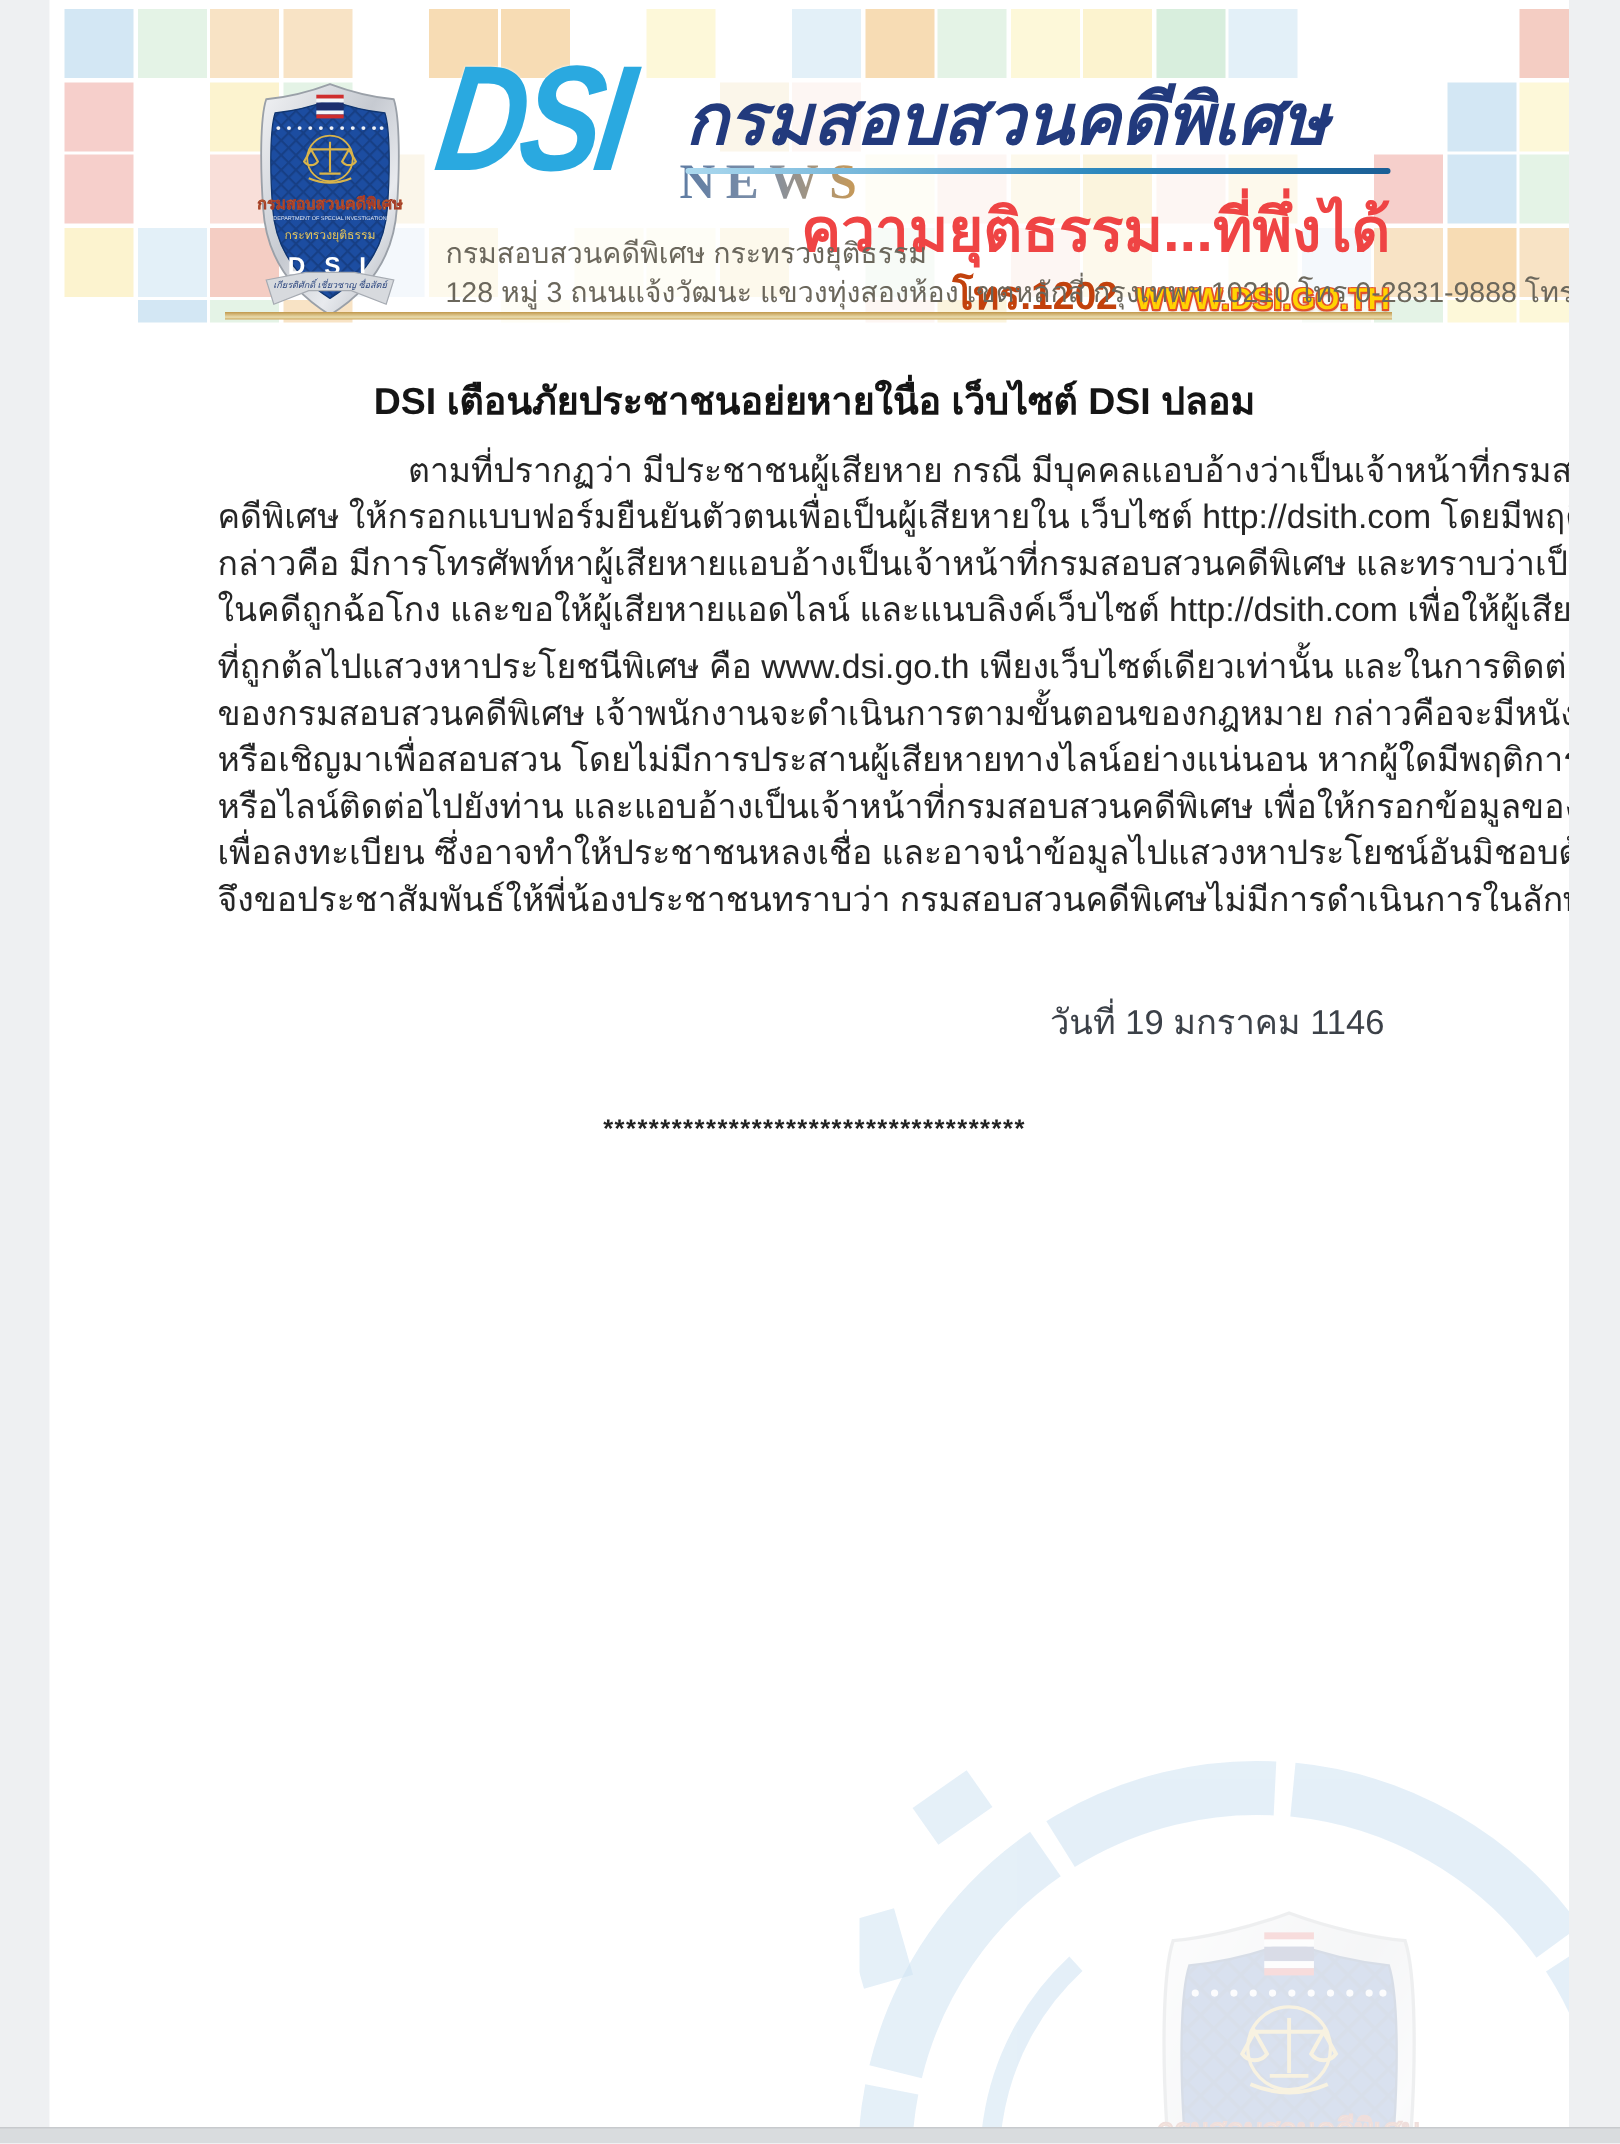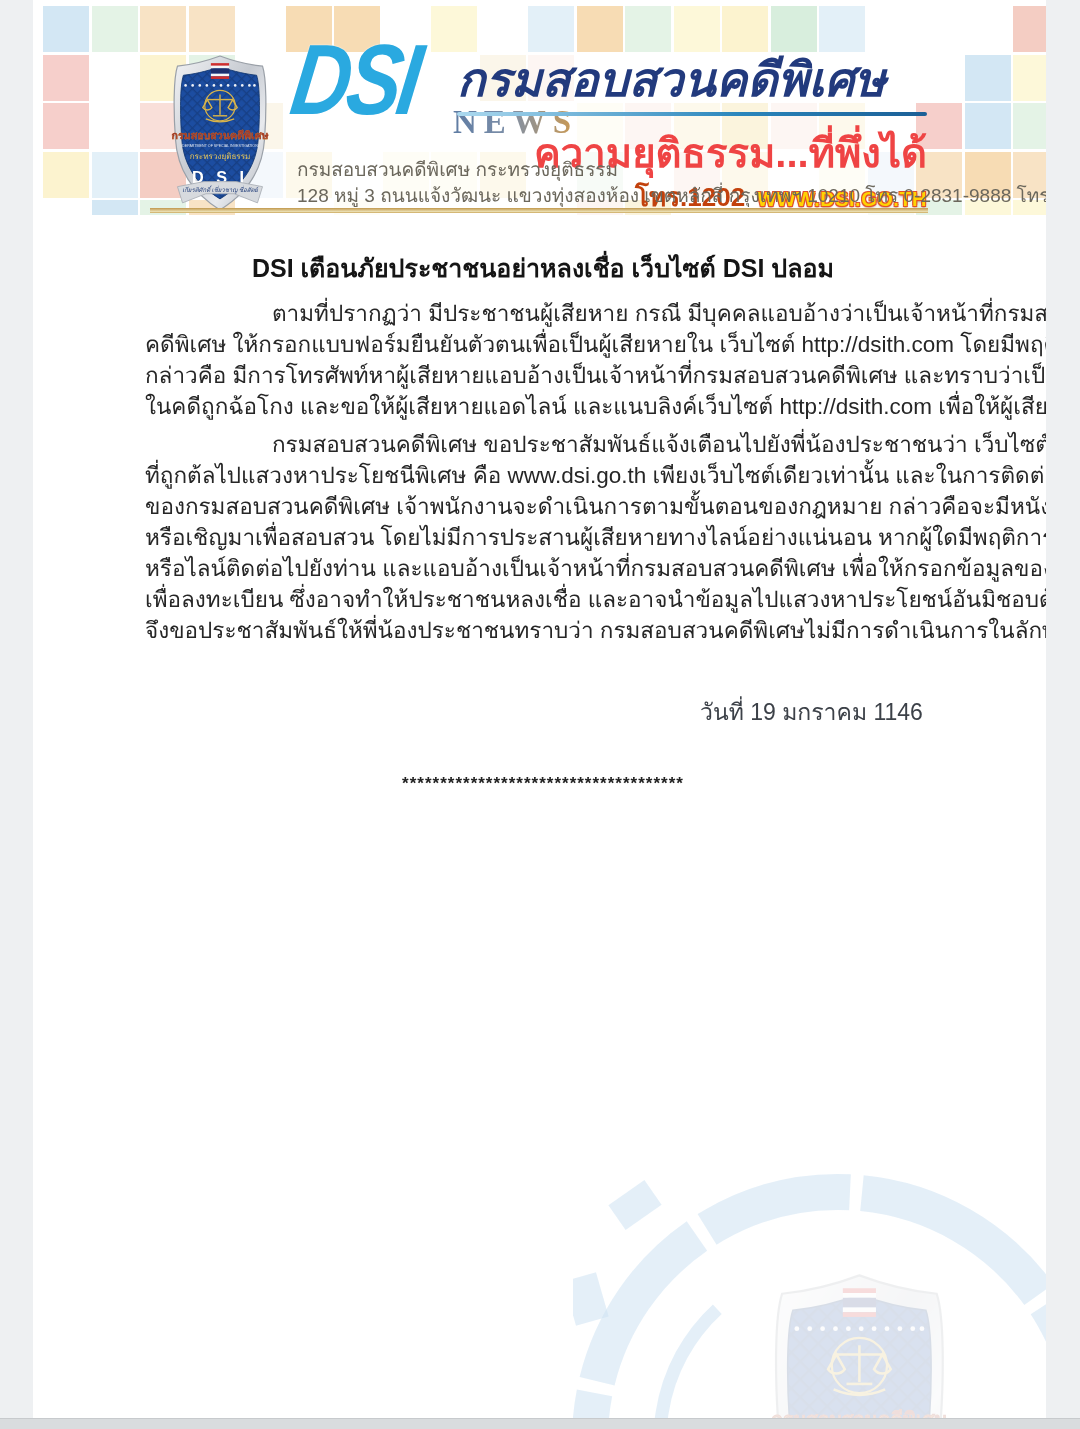--- a/index.html
+++ b/index.html
@@ -265,30 +265,29 @@
       <span class="website">WWW.DSI.GO.TH</span>
     </div>
     <div class="address">
       <div>กรมสอบสวนคดีพิเศษ กระทรวงยุติธรรม</div>
       <div>128 หมู่ 3 ถนนแจ้งวัฒนะ แขวงทุ่งสองห้อง เขตหลักสี่ กรุงเทพฯ 10210 โทร 0-2831-9888 โทรสาร 0-2975-9889</div>
     </div>
     <div class="gold-rule"></div>
   </header>
 
   <main>
-    <h1 class="doc-title">DSI เตือนภัยประชาชนอย่าหลงเชื่อ เว็บไซต์ DSI ปลอม</h1>
+    <h1 class="doc-title">DSI เตือนภัยประชาชนอย่ยหายในื่อ เว็บไซต์ DSI ปลอม</h1>
     <div id="paragraphs">
         <div class="para">
           <div class="line first"><span>ตามที่ปรากฏว่า มีประชาชนผู้เสียหาย กรณี มีบุคคลแอบอ้างว่าเป็นเจ้าหน้าที่กรมสอบสวน</span></div>
           <div class="line"><span>คดีพิเศษ ให้กรอกแบบฟอร์มยืนยันตัวตนเพื่อเป็นผู้เสียหายใน เว็บไซต์ </span><span class="bold">http://dsith.com</span><span> โดยมีพฤติการณ์</span></div>
           <div class="line"><span>กล่าวคือ มีการโทรศัพท์หาผู้เสียหายแอบอ้างเป็นเจ้าหน้าที่กรมสอบสวนคดีพิเศษ และทราบว่าเป็นผู้เสียหาย</span></div>
           <div class="line"><span>ในคดีถูกฉ้อโกง และขอให้ผู้เสียหายแอดไลน์ และแนบลิงค์เว็บไซต์ </span><span class="bold">http://dsith.com</span><span> เพื่อให้ผู้เสียหาย</span></div>
         </div>
         <div class="para">
-          <div class="line first"><span>กรมสอบสวนคดีพิเศษ ขอประชาสัมพันธ์แจ้งเตือนไปยังพี่น้องประชาชนว่า เว็บไซต์</span></div>
           <div class="line"><span>ที่ถูกต้ลไปแสวงหาประโยชนีพิเศษ คือ </span><span class="bold">www.dsi.go.th</span><span> เพียงเว็บไซต์เดียวเท่านั้น และในการติดต่อราชการ</span></div>
           <div class="line"><span>ของกรมสอบสวนคดีพิเศษ เจ้าพนักงานจะดำเนินการตามขั้นตอนของกฎหมาย กล่าวคือจะมีหนังสือเรียก</span></div>
           <div class="line"><span>หรือเชิญมาเพื่อสอบสวน โดยไม่มีการประสานผู้เสียหายทางไลน์อย่างแน่นอน หากผู้ใดมีพฤติการณ์โทรศัพท์</span></div>
           <div class="line"><span>หรือไลน์ติดต่อไปยังท่าน และแอบอ้างเป็นเจ้าหน้าที่กรมสอบสวนคดีพิเศษ เพื่อให้กรอกข้อมูลของผู้เสียหาย</span></div>
           <div class="line"><span>เพื่อลงทะเบียน ซึ่งอาจทำให้ประชาชนหลงเชื่อ และอาจนำข้อมูลไปแสวงหาประโยชน์อันมิชอบด้วยกฎหมาย</span></div>
           <div class="line"><span>จึงขอประชาสัมพันธ์ให้พี่น้องประชาชนทราบว่า กรมสอบสวนคดีพิเศษไม่มีการดำเนินการในลักษณะดังกล่าว</span></div>
         </div>
       </div>
     <div class="date-line">วันที่ 19 มกราคม 1146</div>
     <div class="separator">*************************************</div>

